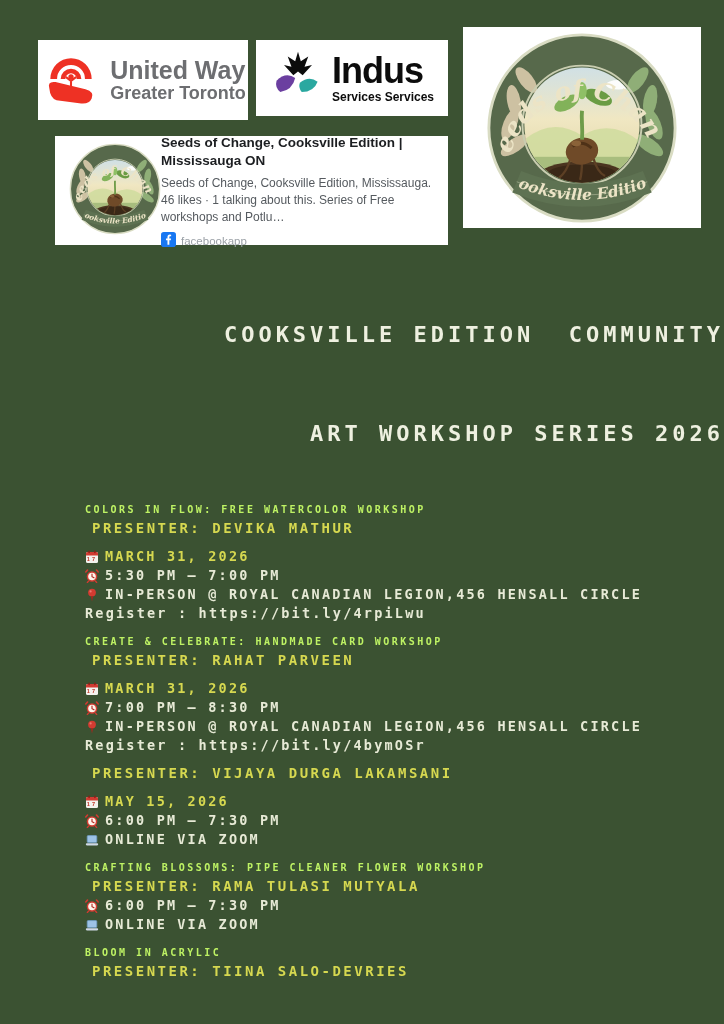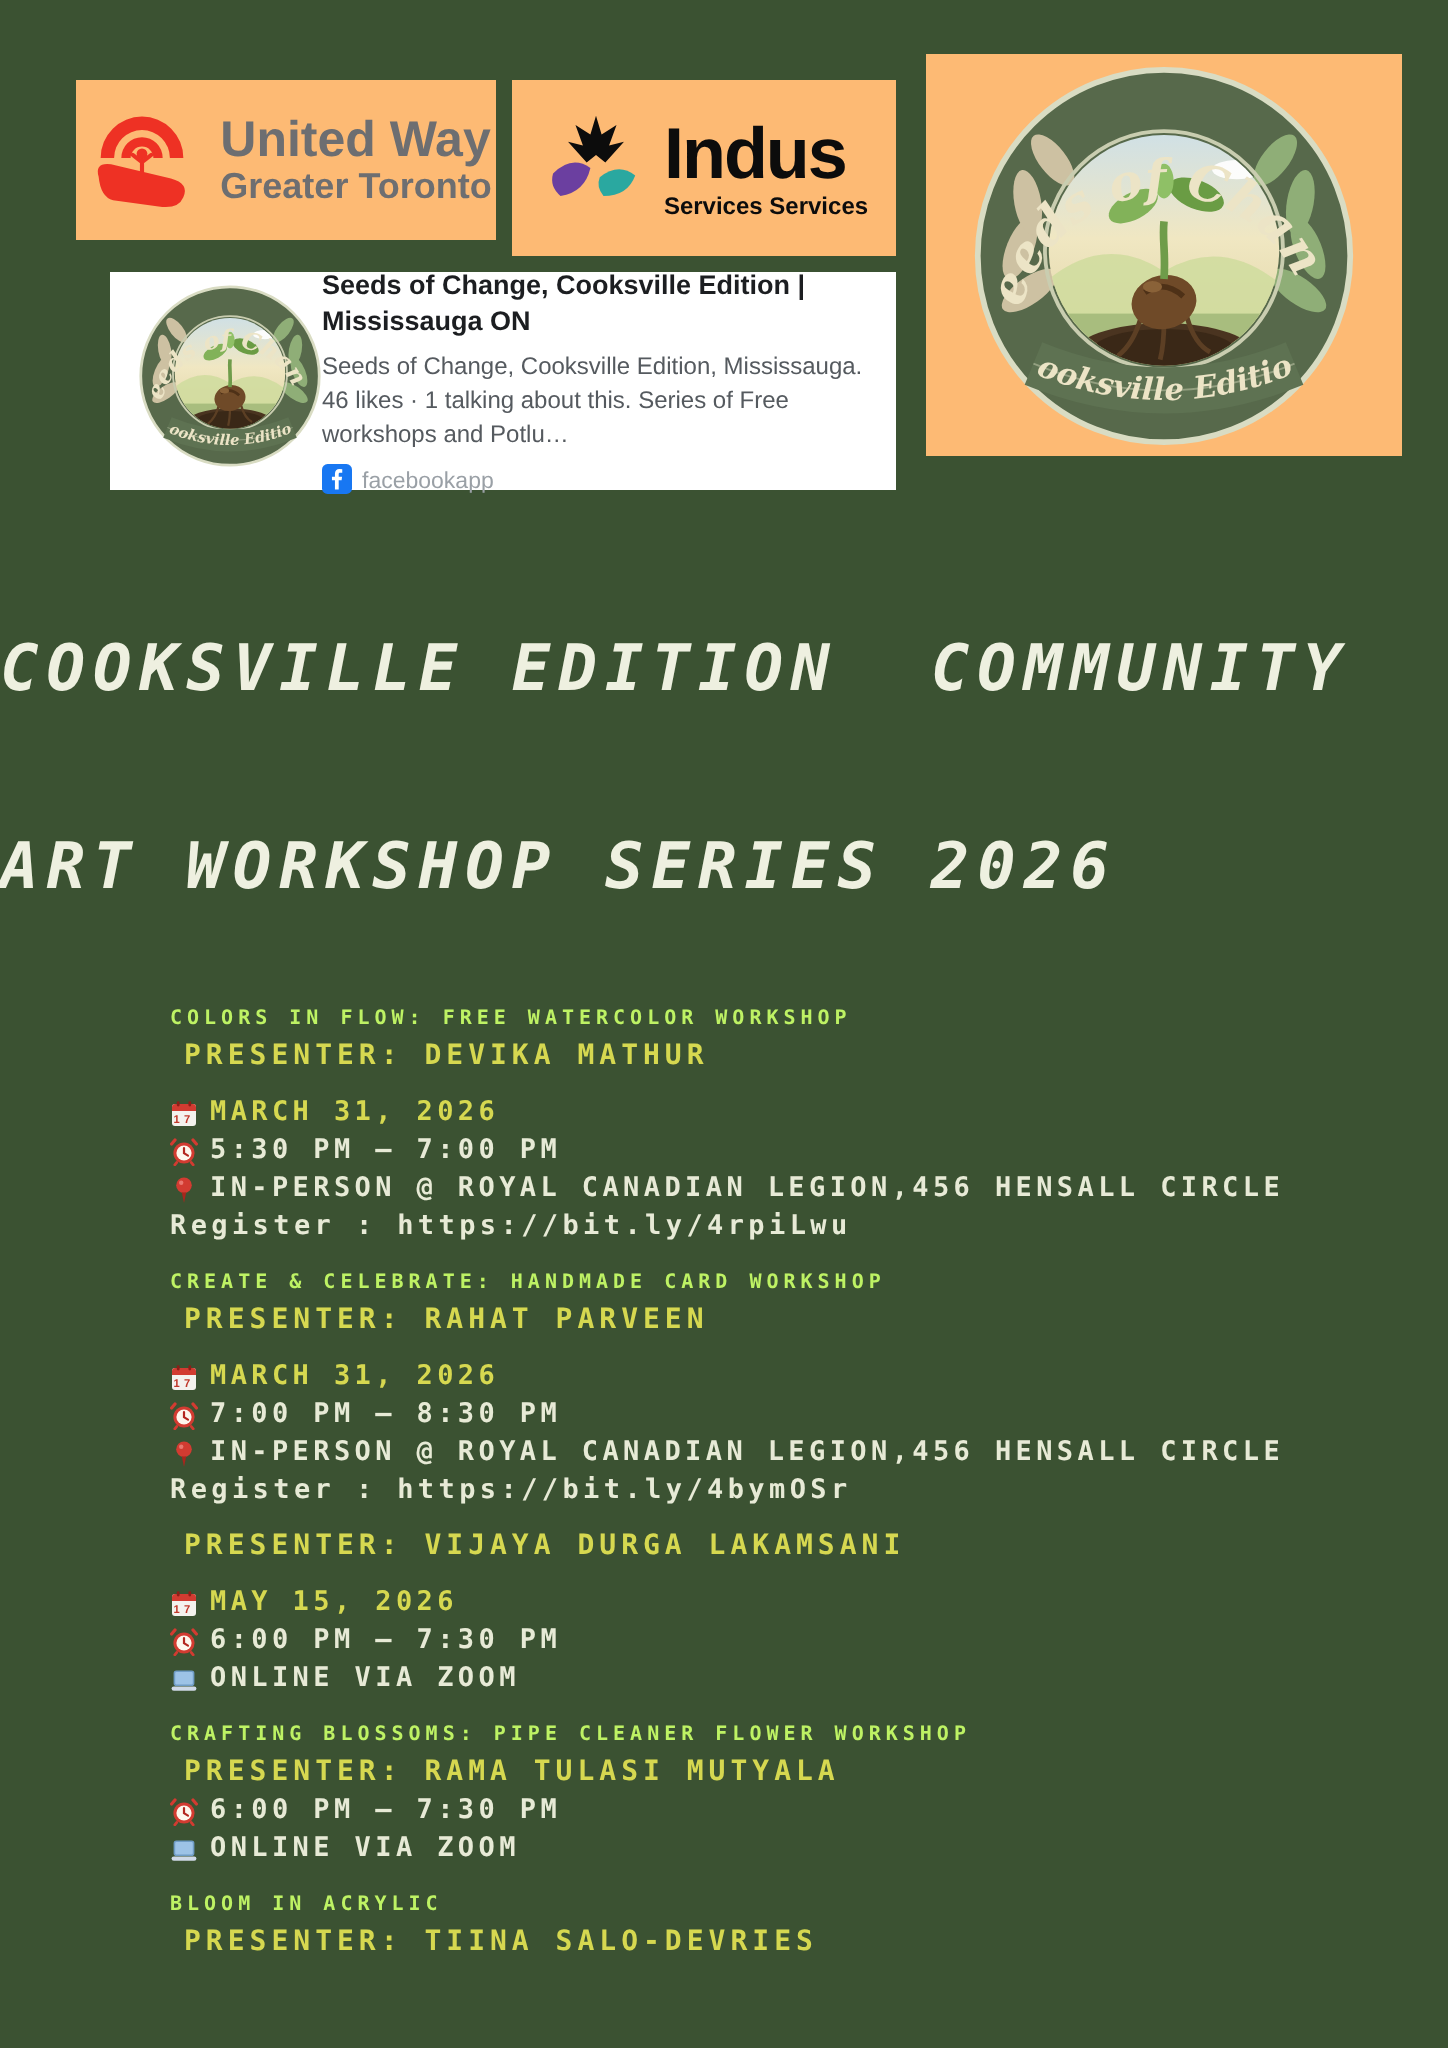--- a/index.html
+++ b/index.html
@@ -4,23 +4,23 @@
 <style>
   html,body{margin:0;padding:0;}
   body{
     width:724px;height:1024px;
     background:#3b5232;
     overflow:hidden;
     font-family:"DejaVu Sans Mono","Liberation Mono",monospace;
     position:relative;
   }
   
-  .logo-box{position:absolute;background:#fdba74;display:flex;align-items:center;justify-content:center;}
+  .logo-box{position:absolute;background:#ffffff;display:flex;align-items:center;justify-content:center;}
   .uw-box{left:38px;top:40px;width:210px;height:80px;gap:8px;}
-  .indus-box{left:256px;top:40px;width:192px;height:88px;gap:6px;}
+  .indus-box{left:256px;top:40px;width:192px;height:76px;gap:6px;}
   .seeds-box{left:463px;top:27px;width:238px;height:201px;}
   .uw-text{font-family:"Liberation Sans",sans-serif;color:#6d6e71;line-height:1.05;}
   .uw-line1{font-size:25px;font-weight:bold;}
   .uw-line2{font-size:18px;font-weight:bold;}
   .indus-text{font-family:"Liberation Sans",sans-serif;color:#0c0c0c;line-height:1;}
   .indus-name{font-size:36px;font-weight:bold;letter-spacing:-1px;}
   .indus-tagline{font-size:12px;font-weight:bold;margin-top:2px;}
   
   .fb-card{
     position:absolute;left:55px;top:136px;width:393px;height:109px;
@@ -28,24 +28,23 @@
     font-family:"Liberation Sans",sans-serif;
   }
   .fb-logo-wrap{flex:0 0 auto;margin-left:14px;}
   .fb-text{flex:1;margin-right:8px;}
   .fb-title{font-size:13.5px;font-weight:bold;color:#1c1e21;line-height:1.35;}
   .fb-desc{font-size:12px;color:#555a5f;line-height:1.4;margin-top:5px;}
   .fb-source{display:flex;align-items:flex-end;gap:5px;margin-top:7px;}
   .fb-source-label{font-size:11.5px;color:#9aa0a6;}
   
   .main-title{
-    margin-top:252px;text-align:left;color:#eef0e0;
-    font-size:32px;font-weight:bold;letter-spacing:4px;line-height:33px;
+    margin-top:252px;text-align:right;color:#eef0e0;
+    font-size:22px;font-weight:bold;letter-spacing:4px;line-height:33px;
     white-space:pre-wrap;
-    font-style:italic;
   }
   
   .workshops{padding-left:85px;margin-top:17px;}
   .workshop{margin-bottom:9px;}
   .w-title{color:#bef264;font-size:10px;font-weight:bold;letter-spacing:2.5px;line-height:19px;}
   .w-presenter{color:#d6d850;font-size:14px;font-weight:bold;letter-spacing:2.5px;line-height:19px;padding-left:7px;}
   .w-line{color:#e7ead6;font-size:13.5px;font-weight:bold;letter-spacing:2.2px;line-height:19px;display:flex;align-items:center;gap:6px;}
   .w-date{color:#d6d850;margin-top:9px;}
   .w-register{color:#e7ead6;font-size:13.5px;font-weight:bold;letter-spacing:2.2px;line-height:19px;}
   .ico{flex:0 0 auto;display:inline-block;vertical-align:middle;}

